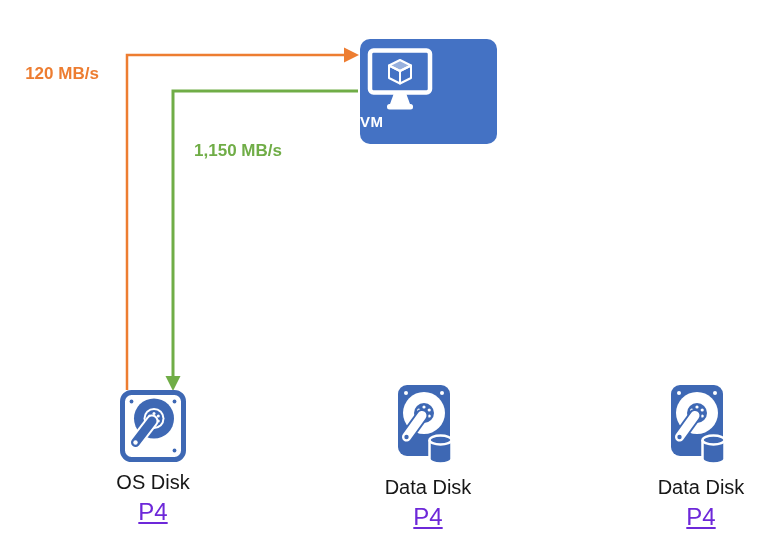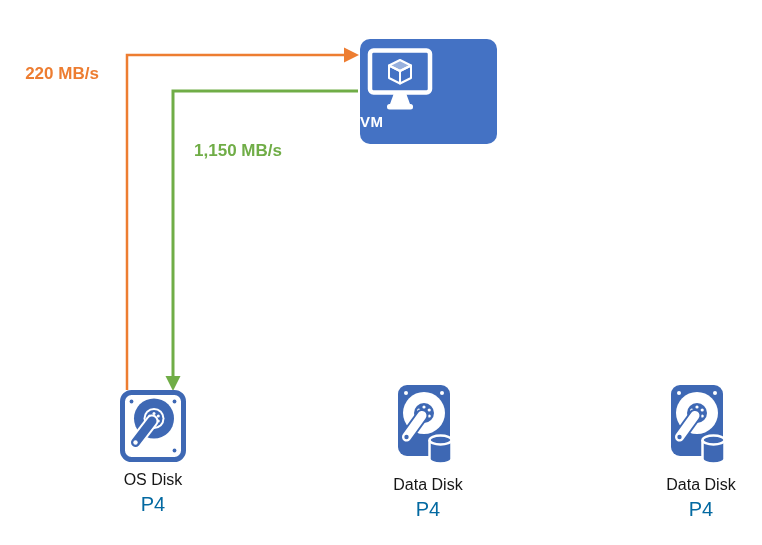--- a/index.html
+++ b/index.html
@@ -53,22 +53,22 @@
     position: absolute;
     width: 140px;
     display: flex;
     flex-direction: column;
     align-items: center;
     text-align: center;
   }
   .disk-os    { left: 83px;  top: 390px; }
   .disk-data1 { left: 358px; top: 383px; }
   .disk-data2 { left: 631px; top: 383px; }
-  .disk-name { font-size: 16px; color: #171717; line-height: 1.35; margin-top: 7px; white-space: nowrap; }
-  .disk-tier { font-size: 20px; color: #0369a1; line-height: 1.35; }
+  .disk-name { font-size: 20px; color: #171717; line-height: 1.35; margin-top: 7px; white-space: nowrap; }
+  .disk-tier { font-size: 24px; color: #6d28d9; line-height: 1.35; text-decoration: underline; }
 </style>
 </head>
 <body>
 
 <div class="canvas">
 
   <svg class="arrows" width="762" height="545" viewBox="0 0 762 545">
 
     <polyline points="127,390 127,55 344,55" fill="none" stroke-width="2.5" stroke="#ED7D31"></polyline>
     <polygon points="344,47.5 359,55 344,62.5" fill="#ED7D31"></polygon>
@@ -90,21 +90,21 @@
       <polygon points="51,17.5 40,23 40,35.5 51,30" fill="none" stroke="#ffffff" stroke-width="2" stroke-linejoin="round"></polygon>
 
       <polygon points="34,45 46,45 50,56 30,56" fill="#ffffff"></polygon>
 
       <rect x="27" y="56" width="26" height="5.5" rx="2.5" fill="#ffffff"></rect>
     </svg>
     <div class="vm-label">VM</div>
   </div>
 
   <div class="flow-label flow-response">
-    <div>220 MB/s</div>
+    <div>120 MB/s</div>
   </div>
   <div class="flow-label flow-request">
     <div>1,150 MB/s</div>
   </div>
 
   <div class="disk disk-os">
     <svg width="66" height="72" viewBox="0 0 66 72">
       <rect x="2.5" y="2.5" width="61" height="67" rx="9" fill="#ffffff" stroke="#3E68B4" stroke-width="5"></rect>
       <circle cx="11.5" cy="11.5" r="1.9" fill="#3E68B4"></circle>
       <circle cx="54.5" cy="11.5" r="1.9" fill="#3E68B4"></circle>

